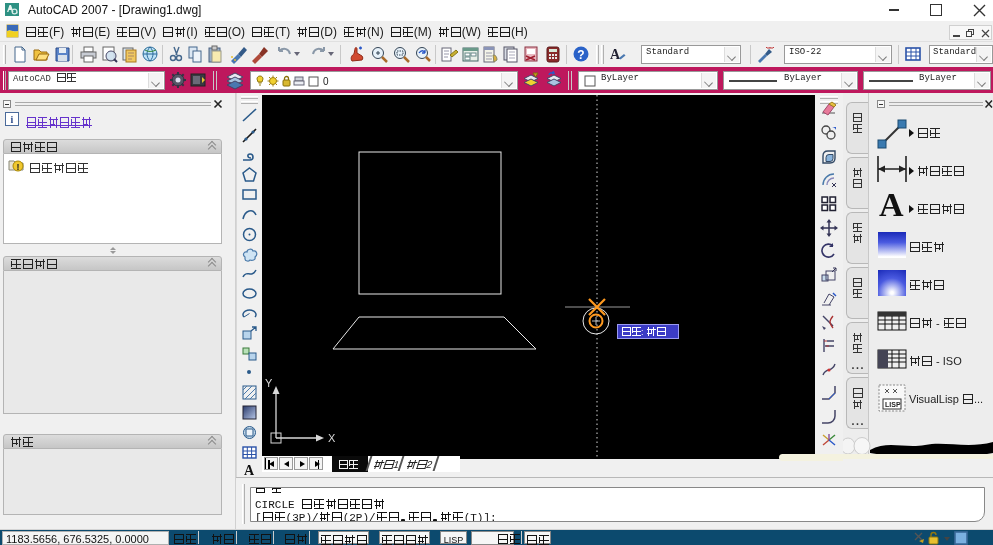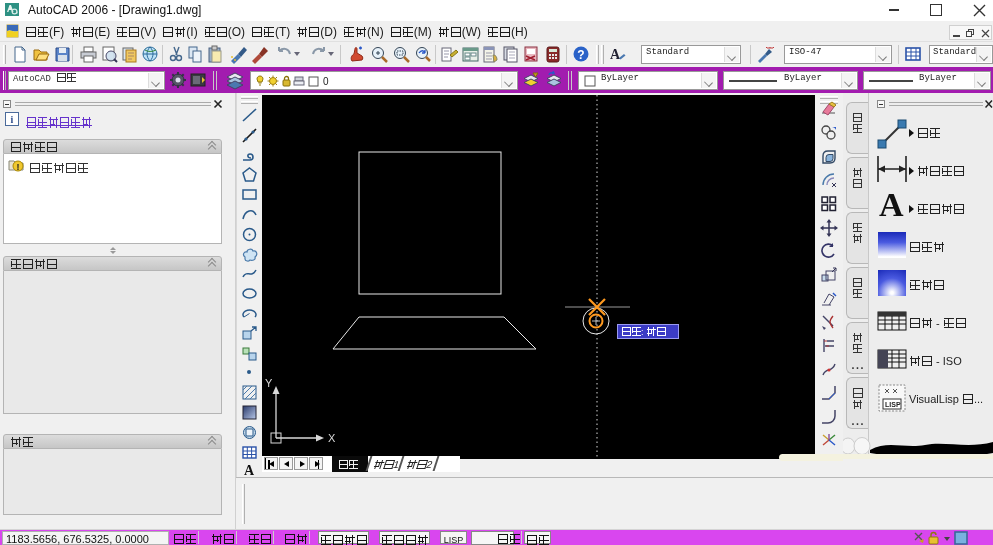--- a/index.html
+++ b/index.html
@@ -28,21 +28,21 @@
 </style></head>
 <body>
 
 <div class="abs" style="left:0;top:0;width:993px;height:21px;background:#fff">
   <svg class="abs" style="left:5px;top:3px" width="14" height="13" viewBox="0 0 14 13">
       <rect width="14" height="13" fill="#2e9183"></rect>
       <path d="M2 9 L4.5 2 L6 2 L8.5 9 L7 9 L6.3 7 L4 7 L3.4 9z" fill="#e8f4f0"></path>
       <circle cx="9.5" cy="8.5" r="2.4" fill="none" stroke="#d8ece8" stroke-width="1.2"></circle>
       <path d="M11.9 8.5 v2" stroke="#d8ece8" stroke-width="1.2"></path>
     </svg>
-  <div class="abs" style="left:28px;top:3px;font-size:12px;color:#111">AutoCAD 2006 - [Drawing1.dwg]</div>
+  <div class="abs" style="left:28px;top:3px;font-size:12px;color:#111">AutoCAD 2007 - [Drawing1.dwg]</div>
   <div class="abs" style="left:889px;top:9px;width:10px;height:1.5px;background:#333"></div>
   <div class="abs" style="left:930px;top:4px;width:12px;height:12px;border:1.3px solid #333"></div>
   <svg class="abs" style="left:973px;top:4px" width="13" height="13">
       <path d="M1 1 L12 12 M12 1 L1 12" stroke="#333" stroke-width="1.4"></path>
     </svg>
 </div>
 
 <div class="abs" style="left:0;top:21px;width:993px;height:21px;background:#f0f0f0;border-bottom:1px solid #e0e0e0">
   <svg class="abs" style="left:5px;top:2px" width="16" height="16" viewBox="0 0 16 16">
       <rect x="2" y="2" width="11" height="12" fill="#fffbe8" stroke="#b8a040"></rect>
@@ -262,37 +262,37 @@
     </div>
 <div class="sep" style="left:750px;top:3px"></div>
 <div class="ico" style="left:756px;top:3px">
       <svg width="19" height="19">
         <path d="M2 16 l7 -7 l2 2 l-7 7z" fill="#4a78b0"></path>
         <path d="M9 9 l4 -5 l3 3 l-5 4z" fill="#335a88"></path>
         <path d="M11 3 h6 M14 3 v-1 m-3 1 l-1 -1 m7 1 l1 -1" stroke="#c03a3a"></path>
       </svg>
     </div>
 <div class="combo" style="left:784px;top:3px;width:108px">
-      <span class="tx" style="font-family:'Liberation Mono';font-size:9px">ISO-47</span>
+      <span class="tx" style="font-family:'Liberation Mono';font-size:9px">ISO-22</span>
       <span class="dd"></span>
     </div>
 <div class="sep" style="left:898px;top:3px"></div>
 <div class="ico" style="left:904px;top:3px">
       <svg width="19" height="19">
         <rect x="2" y="3" width="14" height="12" fill="#fff" stroke="#2a52a8" stroke-width="1.6"></rect>
         <path d="M2 7 h14 M2 11 h14 M7 3 v12 M12 3 v12" stroke="#2a52a8"></path>
       </svg>
     </div>
 <div class="combo" style="left:929px;top:3px;width:64px">
       <span class="tx" style="left:3px;font-family:'Liberation Mono';font-size:9px">Standard</span>
       <span class="dd"></span>
     </div>
 </div>
 
-<div id="tb2" class="abs" style="left:0;top:67px;width:993px;height:26px;background:#a21caf">
+<div id="tb2" class="abs" style="left:0;top:67px;width:993px;height:26px;background:#be185d">
 <div class="grip2" style="left:3px;top:4px"></div>
 <div class="combo" style="left:8px;top:4px;width:157px">
       <span class="tx" style="font-family:'Liberation Mono';font-size:9px;color:#333">AutoCAD <i class="k s"></i><i class="k2 s"></i></span>
       <span class="dd"></span>
     </div>
 <div class="ico" style="left:169px;top:4px">
       <svg width="19" height="19">
         <circle cx="9" cy="9" r="6" fill="#556" stroke="#334"></circle>
         <g stroke="#334" stroke-width="2">
           <path d="M9 1 v3 M9 14 v3 M1 9 h3 M14 9 h3 M3.3 3.3 l2 2 M12.7 12.7 l2 2 M14.7 3.3 l-2 2 M5.3 12.7 l-2 2"></path>
@@ -680,24 +680,29 @@
   .ar.l{left:4px;border-right:5px solid #000}
   .ar.r{left:5px;border-left:5px solid #000}
   </style>
   <div class="abs" style="left:70px;top:0;width:36px;height:16px;background:#0a0a0a;color:#eee;padding:3px 0 0 6px"><i class="k s"></i><i class="k2 s"></i></div>
   <div class="abs" style="left:106px;top:0;width:34px;height:15px;border-left:2px solid #555;border-right:2px solid #555;transform:skewX(-18deg);color:#222;padding:3px 0 0 4px"><i class="k3 s"></i><i class="k s"></i>1</div>
   <div class="abs" style="left:141px;top:0;width:34px;height:15px;border-right:2px solid #555;transform:skewX(-18deg);color:#222;padding:3px 0 0 4px"><i class="k3 s"></i><i class="k s"></i>2</div>
 </div>
 
 <div id="cmd" class="abs" style="left:236px;top:477px;width:757px;height:52px;background:#f0f0f0;border-top:1px solid #b8b8b8">
   <div class="abs" style="left:6px;top:6px;width:3px;height:40px;border-left:1px solid #fff;border-right:1px solid #b0b0b0"></div>
+  <div class="abs" style="left:14px;top:9px;width:735px;height:35px;background:#fff;border:1px solid #888;border-radius:0 0 10px 0;overflow:hidden;font-family:'Liberation Mono',monospace;font-size:11px;color:#111">
+    <div style="position:absolute;left:4px;top:-5px"><i class="k s"></i>&nbsp;<i class="k2 s"></i></div>
+    <div style="position:absolute;left:4px;top:11px">CIRCLE <i class="k"></i><i class="k2"></i><i class="k3"></i><i class="k"></i><i class="k2"></i><i class="k"></i><i class="k3"></i></div>
+    <div style="position:absolute;left:4px;top:24px">[<i class="k"></i><i class="k2"></i>(3P)/<i class="k3"></i><i class="k"></i>(2P)/<i class="k2"></i><i class="k"></i><b class="dn"></b><i class="k2"></i><i class="k"></i><b class="dn"></b><i class="k3"></i><i class="k2"></i>(T)]:</div>
+  </div>
   <style>b.dn{display:inline-block;width:4px;height:4px;background:#111;margin:0 3px 0 1px;vertical-align:-2px;border-radius:1px}</style>
 </div>
 
-<div id="status" class="abs" style="left:0;top:529px;width:993px;height:16px;background:#d946ef;border-top:1px solid #d4d4d4;font-size:11px;color:#111">
+<div id="status" class="abs" style="left:0;top:529px;width:993px;height:16px;background:#0c4a6e;border-top:1px solid #d4d4d4;font-size:11px;color:#111">
   <div class="abs" style="left:2px;top:1px;width:167px;height:14px;border:1px solid #b0b0b0;background:#f4f4f4;font-size:11px;padding:1px 0 0 3px">1183.5656, 676.5325, 0.0000</div>
   <div class="sbt" style="left:171px;width:28px"><i class="k"></i><i class="k2"></i></div>
   <div class="sbt" style="left:210px;width:27px"><i class="k3"></i><i class="k"></i></div>
   <div class="sbt" style="left:247px;width:27px"><i class="k2"></i><i class="k"></i></div>
   <div class="sbt" style="left:283px;width:27px"><i class="k"></i><i class="k3"></i></div>
   <div class="sbt bx" style="left:318px;width:51px"><i class="k2"></i><i class="k"></i><i class="k3"></i><i class="k"></i></div>
   <div class="sbt bx" style="left:379px;width:51px"><i class="k2"></i><i class="k"></i><i class="k"></i><i class="k3"></i></div>
   <div class="sbt bx" style="left:440px;width:27px;font-size:9px;padding-top:3px">LISP</div>
   <div class="sbt bx" style="left:471px;width:43px;font-size:9px;padding-top:12px">DYN</div>
   <div class="sbt" style="left:496px;width:26px"><i class="k"></i><i class="k2"></i></div>

